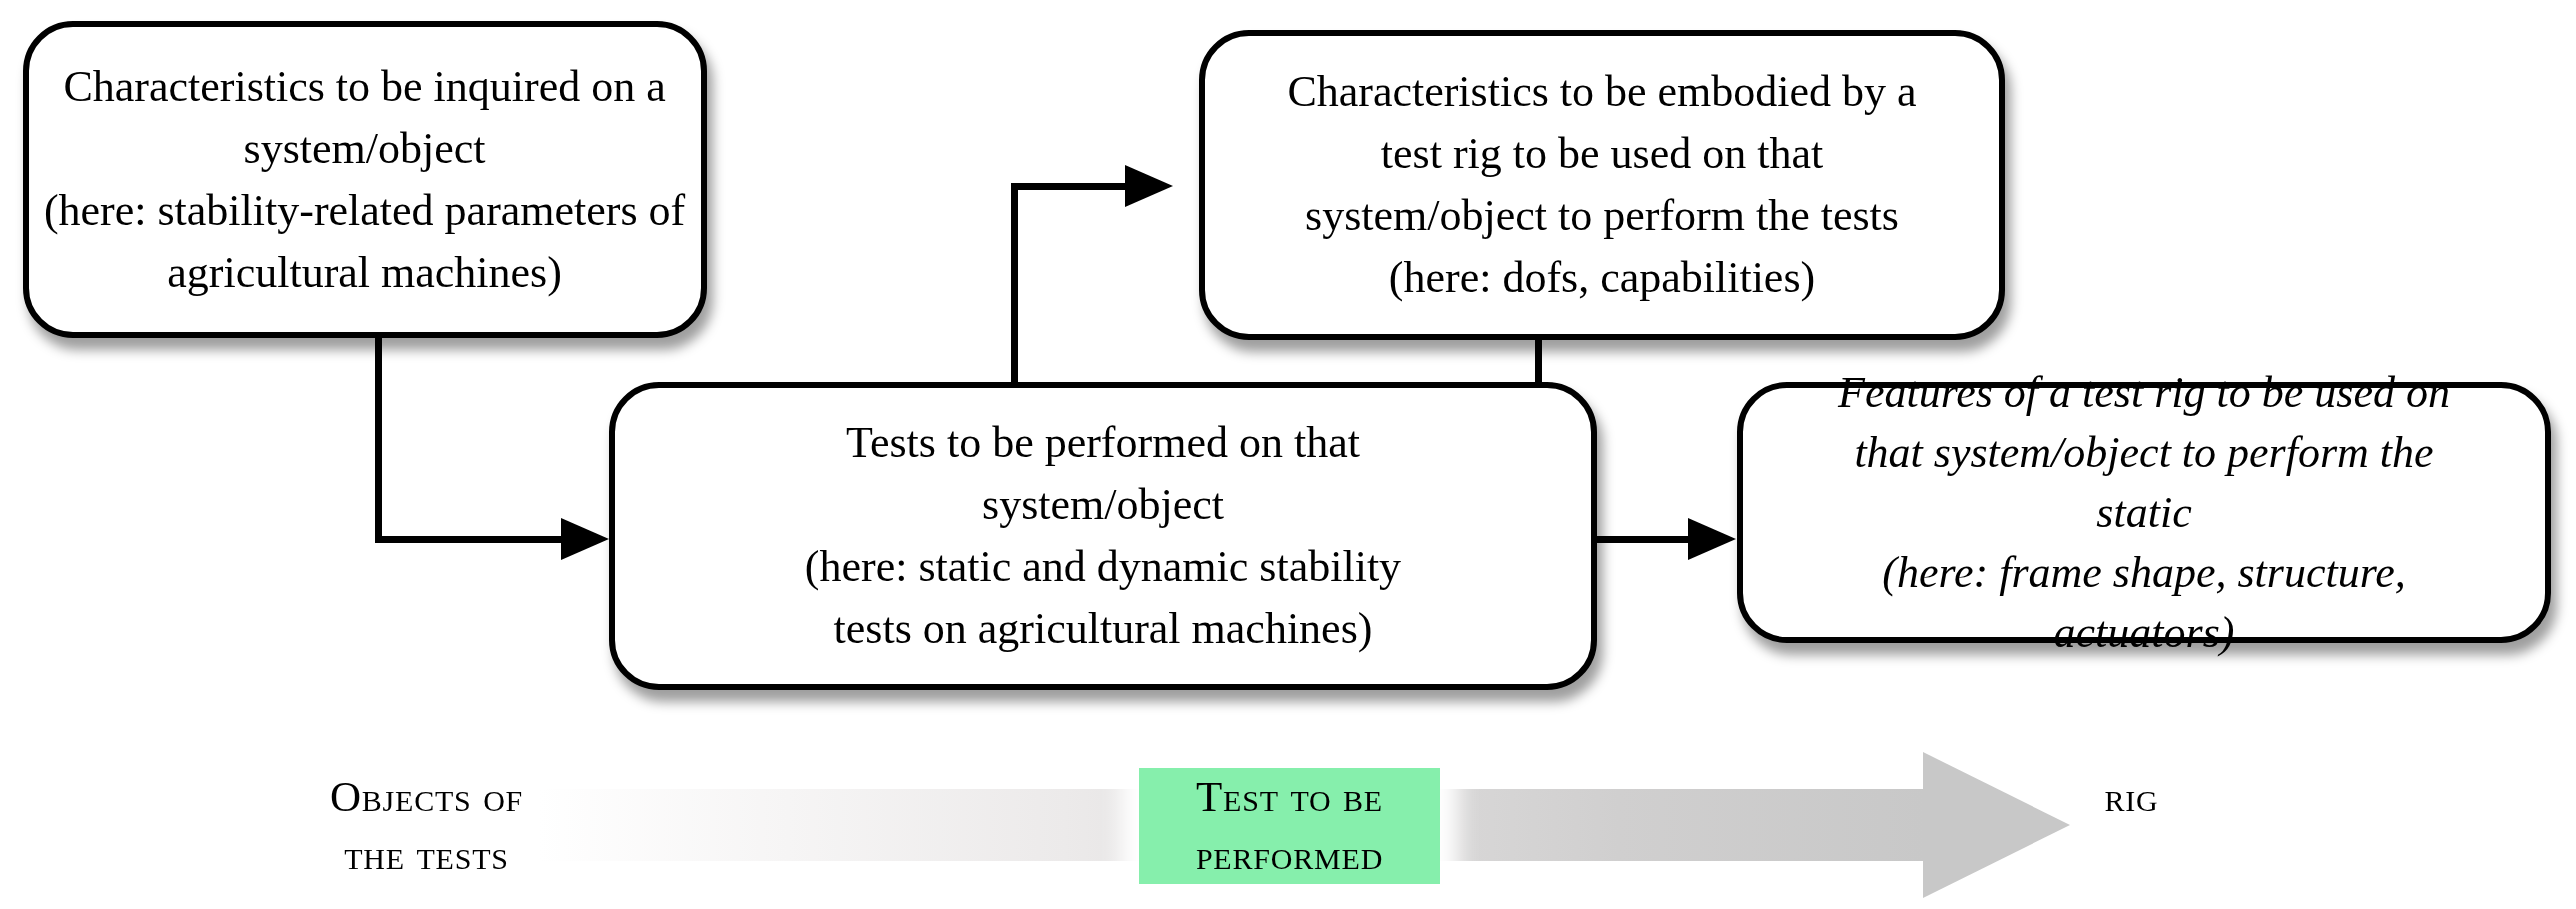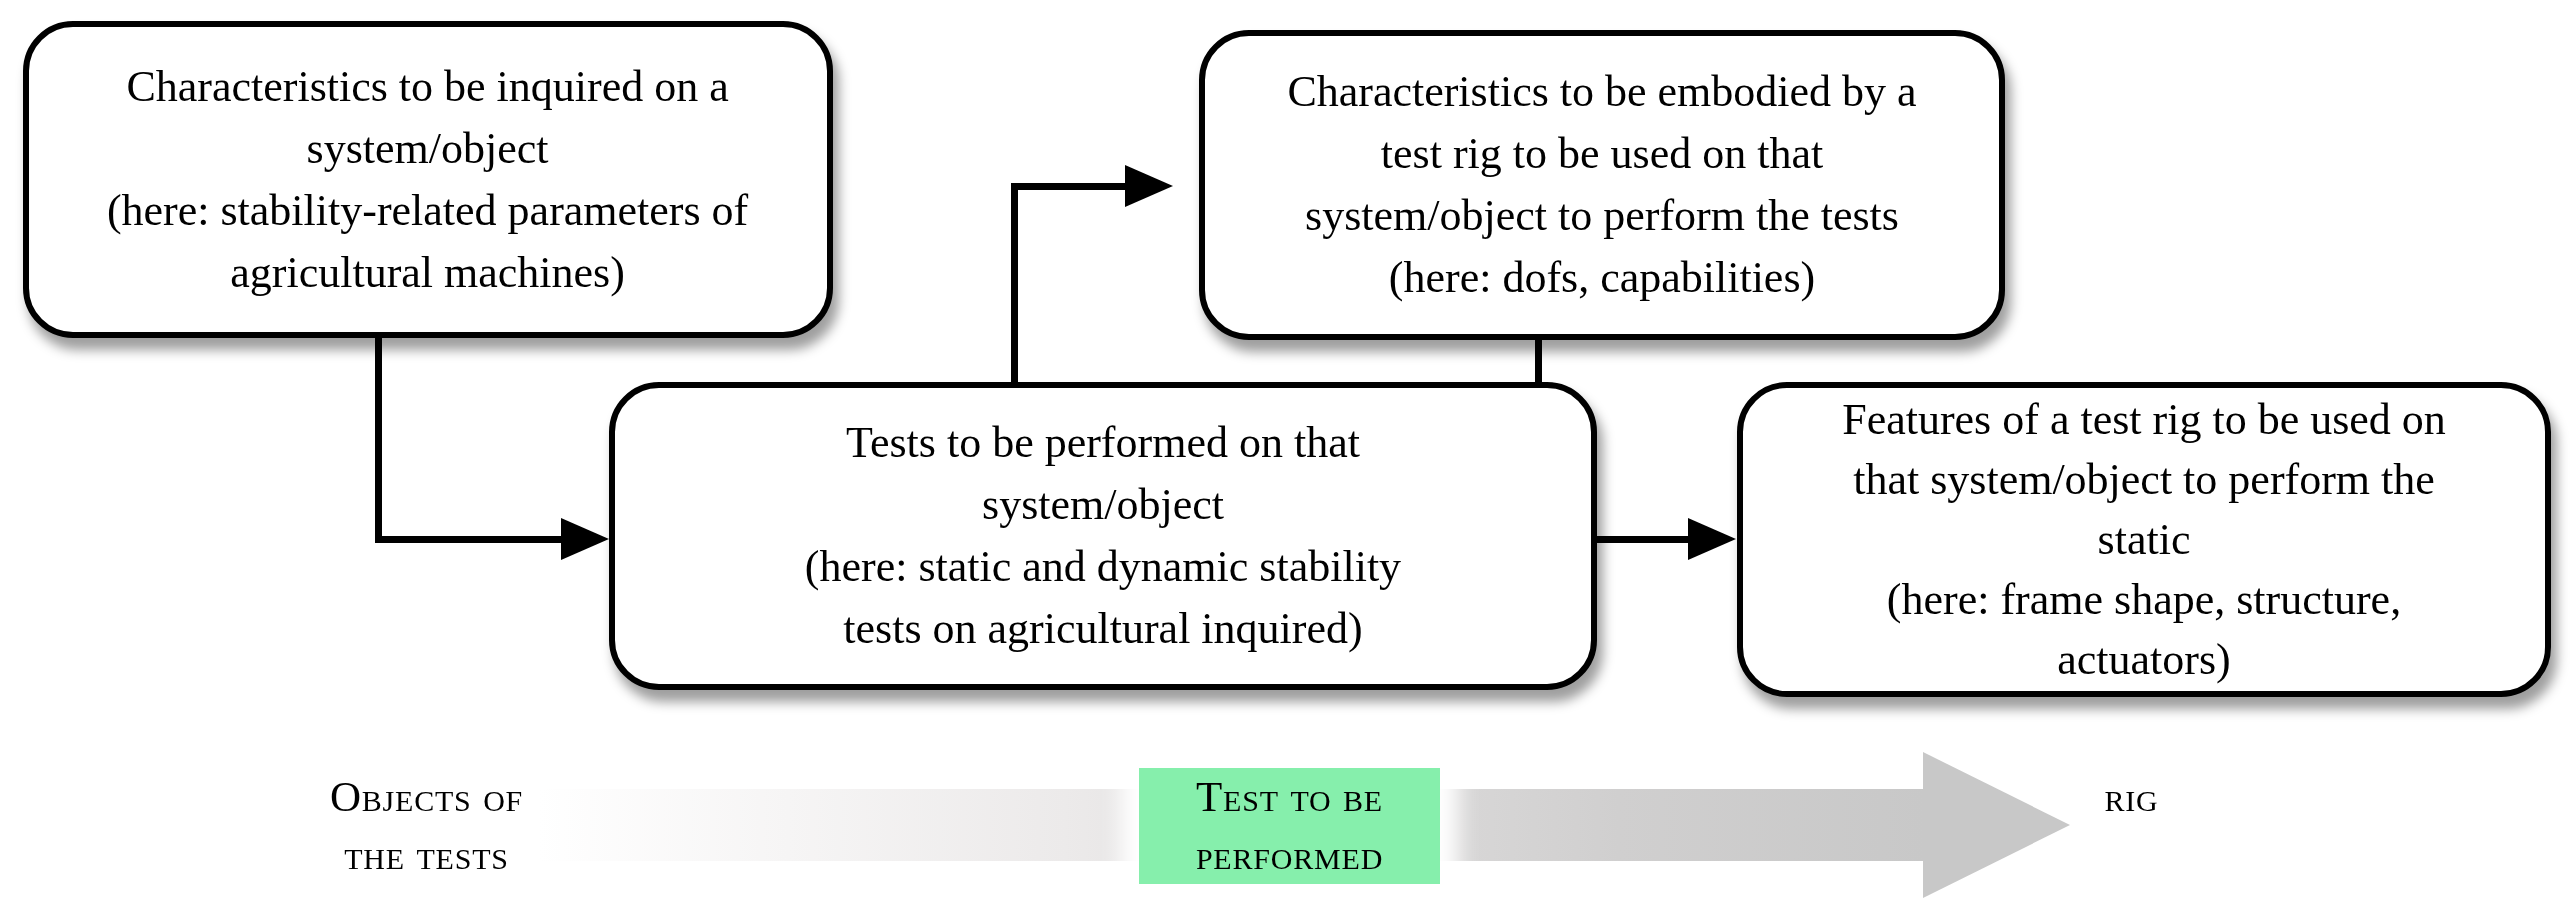--- a/index.html
+++ b/index.html
@@ -21,24 +21,24 @@
     box-shadow:5.3px 11.3px 12px rgba(0,0,0,0.38);
     display:flex;
     flex-direction:column;
     align-items:center;
     justify-content:center;
     text-align:center;
     font-size:44px;
     line-height:62px;
     z-index:3;
   }
-  #box1{left:22.6px;top:21px;width:810px;height:317px;}
+  #box1{left:22.6px;top:21px;width:684px;height:317px;}
   #box2{left:609px;top:382px;width:988px;height:308px;}
   #box3{left:1199px;top:30px;width:806px;height:310px;}
-  #box4{left:1737px;top:382px;width:814px;height:315px;line-height:60px;}
+  #box4{left:1737px;top:382px;width:814px;height:261px;line-height:60px;font-style:italic;}
   .node .line{white-space:nowrap;}
   
   .cline{position:absolute;background:#000000;z-index:1;}
   .ahead{
     position:absolute;width:0;height:0;z-index:1;
     border-top:21px solid transparent;
     border-bottom:21px solid transparent;
     border-left:48px solid #000000;
   }
   
@@ -109,21 +109,21 @@
     <div class="line">Characteristics to be inquired on a</div>
     <div class="line">system/object</div>
     <div class="line">(here: stability-related parameters of</div>
     <div class="line">agricultural machines)</div>
   </div>
 
   <div class="node" id="box2">
     <div class="line">Tests to be performed on that</div>
     <div class="line">system/object</div>
     <div class="line">(here: static and dynamic stability</div>
-    <div class="line">tests on agricultural inquired)</div>
+    <div class="line">tests on agricultural machines)</div>
   </div>
 
   <div class="node" id="box3">
     <div class="line">Characteristics to be embodied by a</div>
     <div class="line">test rig to be used on that</div>
     <div class="line">system/object to perform the tests</div>
     <div class="line">(here: dofs, capabilities)</div>
   </div>
 
   <div class="node" id="box4">

